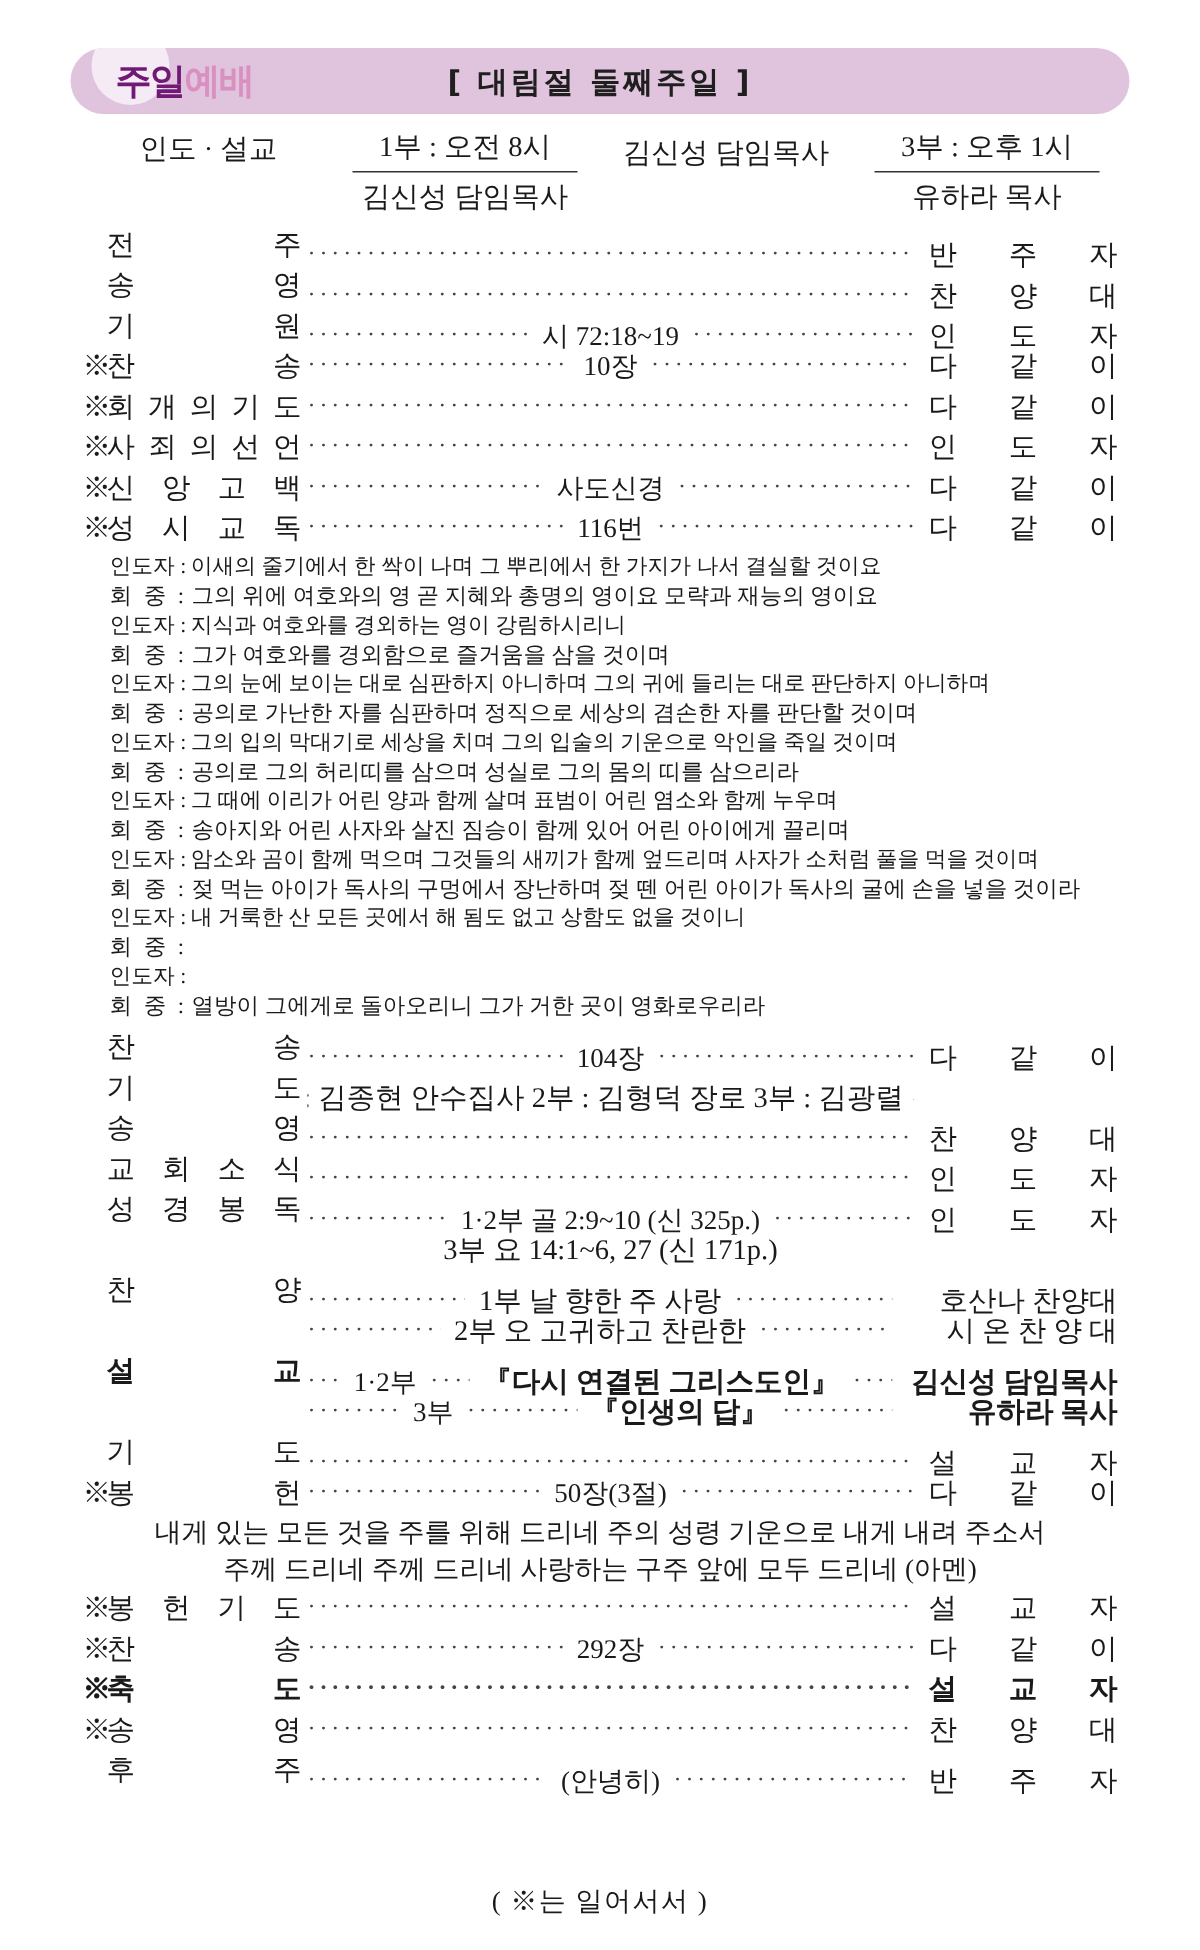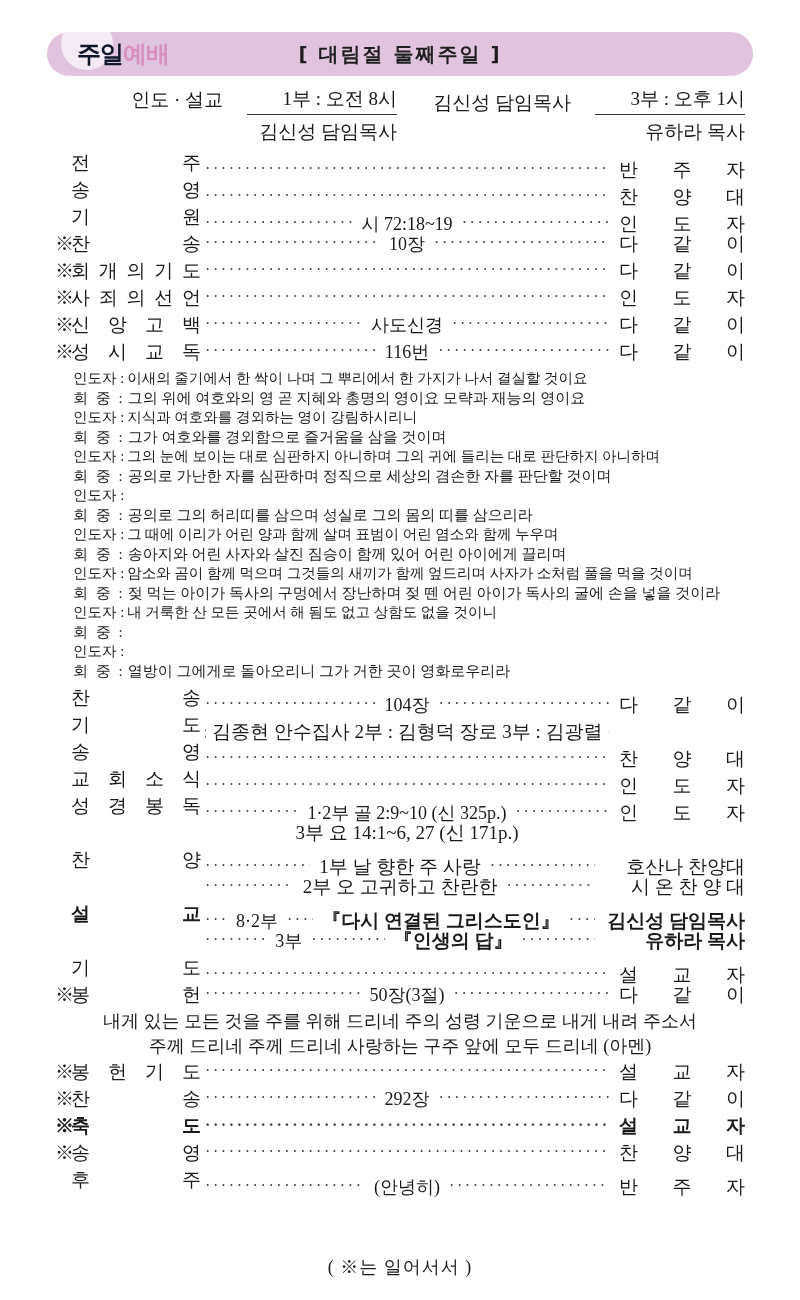--- a/index.html
+++ b/index.html
@@ -50,21 +50,21 @@
     position: absolute;
     left: 30px;
     top: 7px;
     font-family: "DejaVu Sans", "Liberation Sans", sans-serif;
     font-size: 24px;
     font-weight: 700;
     letter-spacing: -1px;
     line-height: 30px;
     white-space: nowrap;
   }
-  .logo .a { color: #0f172a; }
+  .logo .a { color: #701a75; }
   .logo .b { color: #d98fc0; }
 
   .banner-title {
     position: absolute;
     left: 0;
     right: 0;
     top: 9px;
     text-align: center;
     font-family: "DejaVu Sans", "Liberation Sans", sans-serif;
     font-size: 20px;
@@ -76,21 +76,21 @@
   
   .times {
     position: absolute;
     left: 55px;
     top: 86px;
     width: 690px;
     display: flex;
     align-items: flex-start;
   }
   .times .col {
-    text-align: right;
+    text-align: center;
     font-size: 19px;
     line-height: 26px;
     font-family: Liberation Serif, serif;
   }
   .times .col.label {
     width: 168px;
     padding-top: 1px;
   }
   .times .col.svc { width: 174px; }
   .times .svc .time {
@@ -444,20 +444,21 @@
         <div class="rline leader">
           <span class="spk">인도자 : </span>
           <span class="txt">그의 눈에 보이는 대로 심판하지 아니하며 그의 귀에 들리는 대로 판단하지 아니하며</span>
         </div>
         <div class="rline cong">
           <span class="spk">회  중 : </span>
           <span class="txt">공의로 가난한 자를 심판하며 정직으로 세상의 겸손한 자를 판단할 것이며</span>
         </div>
         <div class="rline leader">
           <span class="spk">인도자 : </span>
+          <span class="txt">그의 입의 막대기로 세상을 치며 그의 입술의 기운으로 악인을 죽일 것이며</span>
         </div>
         <div class="rline cong">
           <span class="spk">회  중 : </span>
           <span class="txt">공의로 그의 허리띠를 삼으며 성실로 그의 몸의 띠를 삼으리라</span>
         </div>
         <div class="rline leader">
           <span class="spk">인도자 : </span>
           <span class="txt">그 때에 이리가 어린 양과 함께 살며 표범이 어린 염소와 함께 누우며</span>
         </div>
         <div class="rline cong">
@@ -623,21 +624,21 @@
         <div class="row">
           <div class="itm bold">
             <span class="star"></span>
             <span class="itm-text">
               <span>설</span>
               <span>교</span>
             </span>
           </div>
           <div class="mid">
             <span class="dots">··········</span>
-            <span class="val">8·2부</span>
+            <span class="val">1·2부</span>
             <span class="dots">············</span>
             <span class="val big bold">『다시 연결된 그리스도인』</span>
             <span class="dots">············</span>
           </div>
           <div class="lead wide bold">김신성 담임목사</div>
         </div>
         <div class="row">
           <div class="itm bold" style="visibility: hidden;"></div>
           <div class="mid">
             <span class="dots">··········</span>

